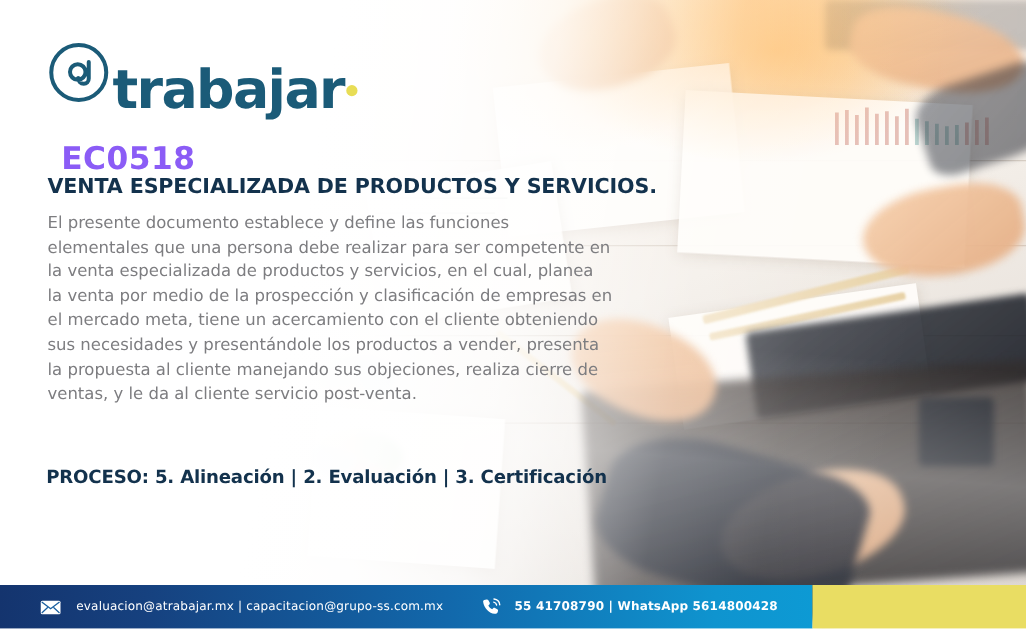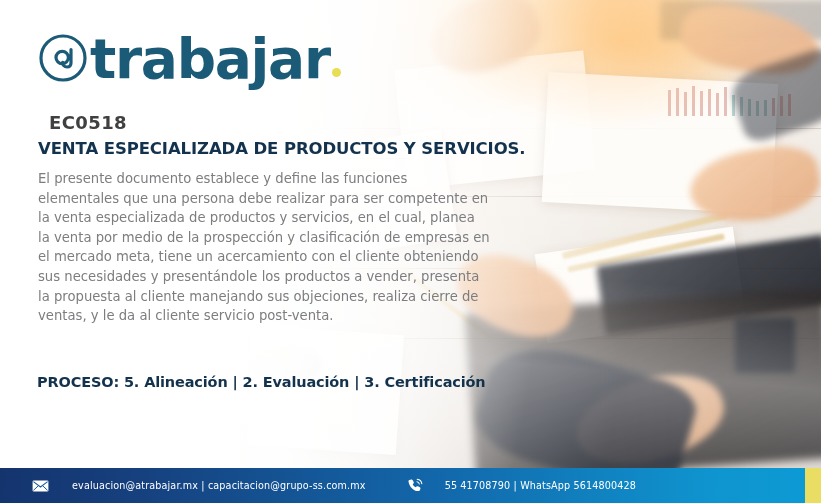--- a/index.html
+++ b/index.html
@@ -145,47 +145,47 @@
     align-items: center;
     height: 54px;
   }
   .logo-at {
     width: 50px; height: 50px;
     flex: 0 0 auto;
     margin-right: 2px;
   }
   .logo-word {
     font-family: "DejaVu Sans", sans-serif;
-    font-size: 55px;
+    font-size: 43px;
     font-weight: bold;
     letter-spacing: -1.3px;
     color: #1b5b78;
     line-height: 1;
     position: relative;
-    top: 1px;
+    top: 14px;
   }
   .logo-dot {
     width: 9px; height: 9px;
     border-radius: 50%;
     background: #e8dd55;
     align-self: flex-end;
     margin-bottom: 8px;
     margin-left: 2px;
   }
 
   
   .code {
     position: absolute;
     left: 49px;
     top: 112px;
     font-family: "DejaVu Sans", sans-serif;
-    font-size: 18px;
+    font-size: 25px;
     font-weight: bold;
     letter-spacing: .4px;
-    color: #404040;
+    color: #8b5cf6;
   }
   .headline {
     position: absolute;
     left: 38px;
     top: 139px;
     font-family: "DejaVu Sans", sans-serif;
     font-size: 16.5px;
     font-weight: bold;
     letter-spacing: -.1px;
     color: #13324d;
@@ -218,46 +218,45 @@
   
   .footer {
     position: absolute;
     left: 0;
     bottom: 0;
     width: 821px;
     height: 35px;
     display: flex;
   }
   .footer-blue {
-    width: 805px;
+    width: 650px;
     height: 35px;
     background: linear-gradient(92deg, #14346e 0%, #16417f 18%, #1268ab 55%, #0f94cf 88%, #0d9ad4 100%);
     display: flex;
     align-items: center;
     color: #ffffff;
     font-family: "DejaVu Sans", sans-serif;
     font-size: 9.6px;
     letter-spacing: .15px;
-    gap: 11px;
   }
   .footer-yellow {
     flex: 1;
     height: 35px;
     background: #e9dd63;
   }
   .f-icon {
     display: inline-flex;
     align-items: center;
     justify-content: center;
     flex: 0 0 auto;
   }
   .mail-icon { margin-left: 32px; }
   .f-emails { margin-left: 12px; white-space: nowrap; }
   .phone-icon { margin-left: 30px; }
-  .f-phones { margin-left: 11px; white-space: nowrap; font-weight: normal; }
+  .f-phones { margin-left: 11px; white-space: nowrap; font-weight: bold; }
 </style>
 </head>
 <body>
 
 <div id="poster">
 
   <div class="photo">
     <div class="photo-base"></div>
 
     <div class="plank" style="left:300px;top:128px;width:521px;"></div>

